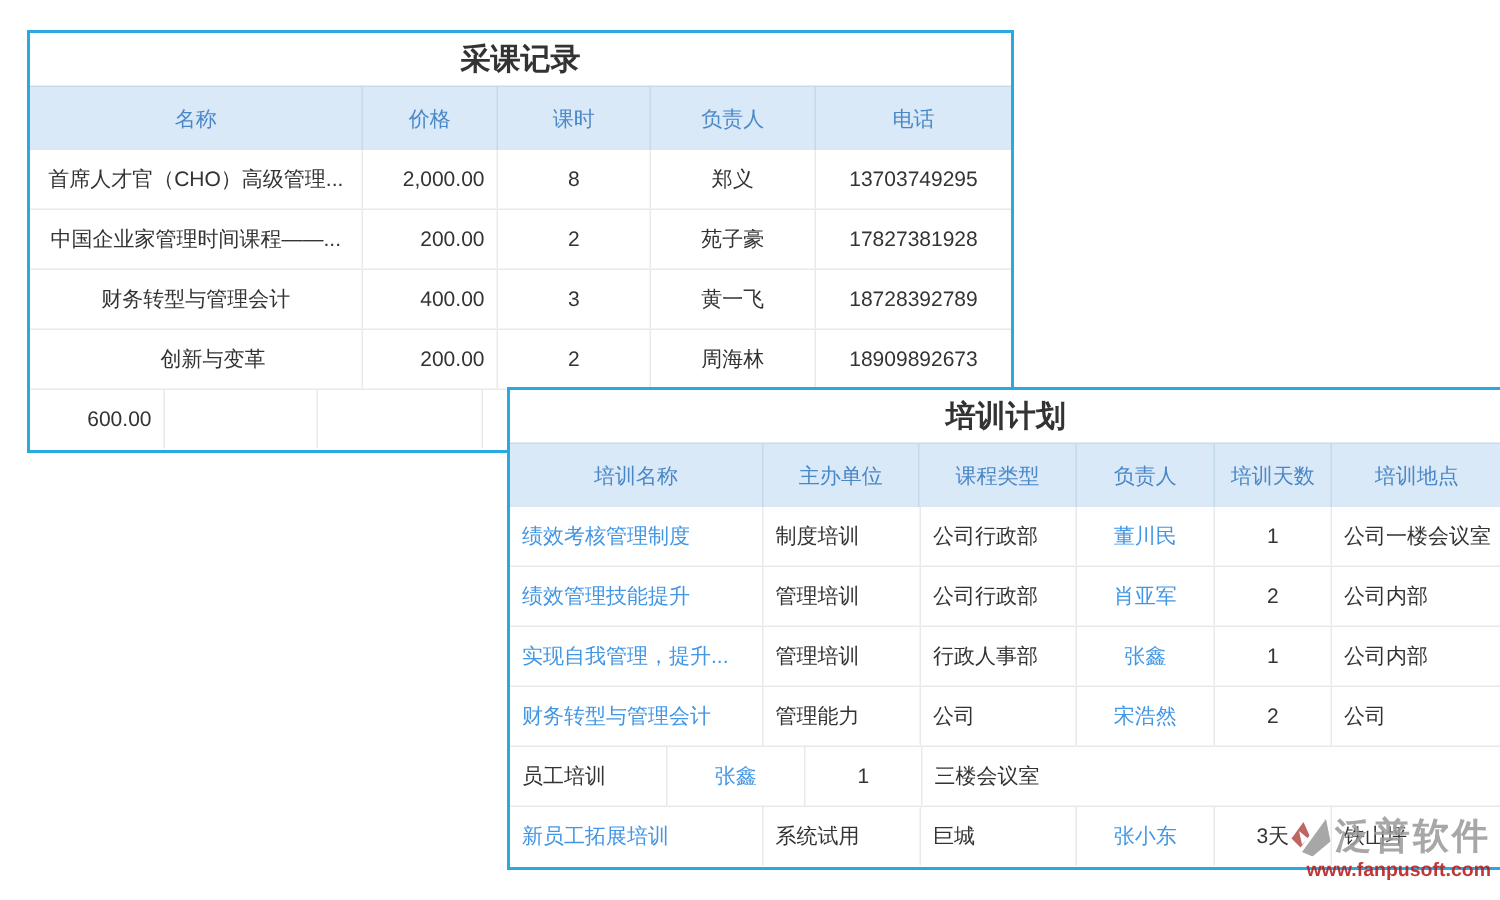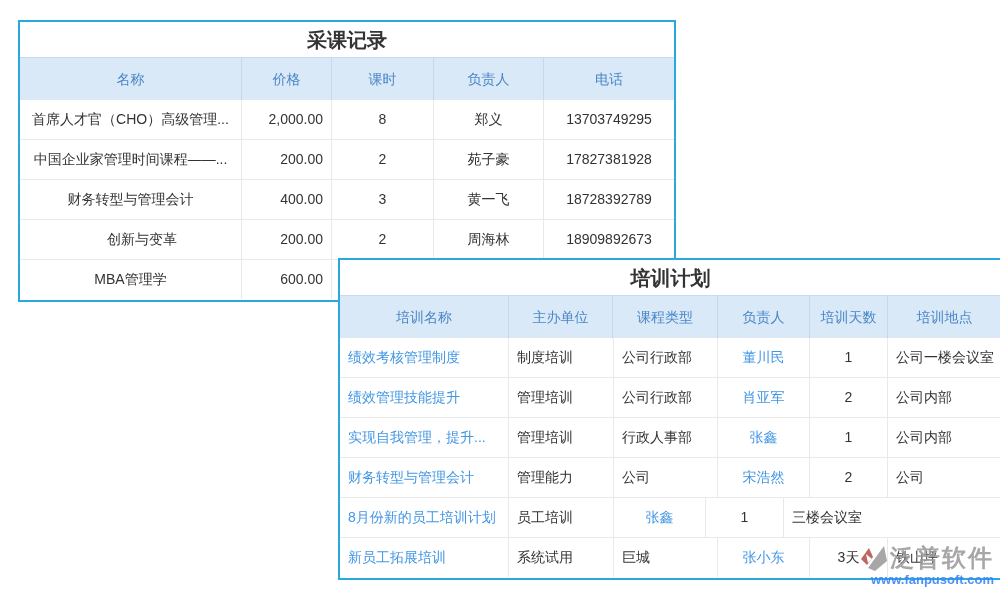--- a/index.html
+++ b/index.html
@@ -81,21 +81,21 @@
   #watermark .wm-brand {
     font-size: 24px;
     font-weight: bold;
     color: #9b9b9b;
     letter-spacing: 2px;
     line-height: 28px;
   }
   #watermark .wm-url {
     font-size: 13px;
     font-weight: bold;
-    color: #3b82f6;
+    color: #b91c1c;
     line-height: 16px;
   }
   #table-purchase { left: 18px; top: 20px; width: 658px; z-index: 1; }
   #table-training { left: 338px; top: 258px; width: 665px; z-index: 2; }
 </style>
 </head>
 <body>
 
 <div class="panel" id="table-purchase">
   <div class="panel-title">采课记录</div>
@@ -129,21 +129,20 @@
         <div class="cell" style="width: 130px; text-align: center;">18728392789</div>
       </div>
       <div class="trow">
         <div class="cell" style="width: 222px; text-align: center; padding-left: 31px;">创新与变革</div>
         <div class="cell" style="width: 90px; text-align: right;">200.00</div>
         <div class="cell" style="width: 102px; text-align: center;">2</div>
         <div class="cell" style="width: 110px; text-align: center;">周海林</div>
         <div class="cell" style="width: 130px; text-align: center;">18909892673</div>
       </div>
       <div class="trow">
-        <div class="cell" style="width: 222px; text-align: center;">MBA管理学</div>
         <div class="cell" style="width: 90px; text-align: right;">600.00</div>
         <div class="cell" style="width: 102px; text-align: center;"></div>
         <div class="cell" style="width: 110px; text-align: center;"></div>
         <div class="cell" style="width: 130px; text-align: center;"></div>
       </div>
     </div>
 </div>
 
 <div class="panel" id="table-training">
   <div class="panel-title">培训计划</div>
@@ -182,21 +181,20 @@
       </div>
       <div class="trow">
         <div class="cell link" style="width: 169px; text-align: left;">财务转型与管理会计</div>
         <div class="cell" style="width: 105px; text-align: left;">管理能力</div>
         <div class="cell" style="width: 104px; text-align: left;">公司</div>
         <div class="cell link" style="width: 92px; text-align: center;">宋浩然</div>
         <div class="cell" style="width: 78px; text-align: center;">2</div>
         <div class="cell" style="width: 113px; text-align: left;">公司</div>
       </div>
       <div class="trow">
-        <div class="cell link" style="width: 169px; text-align: left;">8月份新的员工培训计划</div>
         <div class="cell" style="width: 105px; text-align: left;">员工培训</div>
         <div class="cell link" style="width: 92px; text-align: center;">张鑫</div>
         <div class="cell" style="width: 78px; text-align: center;">1</div>
         <div class="cell" style="width: 113px; text-align: left;">三楼会议室</div>
       </div>
       <div class="trow">
         <div class="cell link" style="width: 169px; text-align: left;">新员工拓展培训</div>
         <div class="cell" style="width: 105px; text-align: left;">系统试用</div>
         <div class="cell" style="width: 104px; text-align: left;">巨城</div>
         <div class="cell link" style="width: 92px; text-align: center;">张小东</div>

